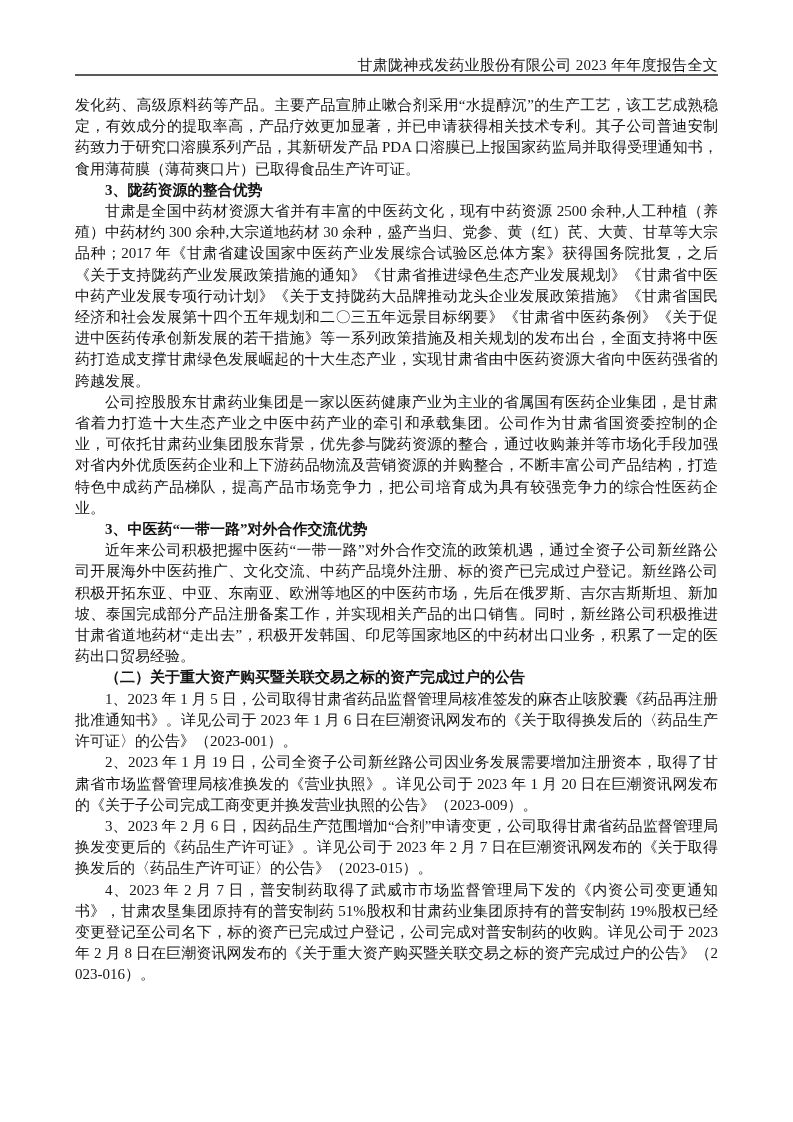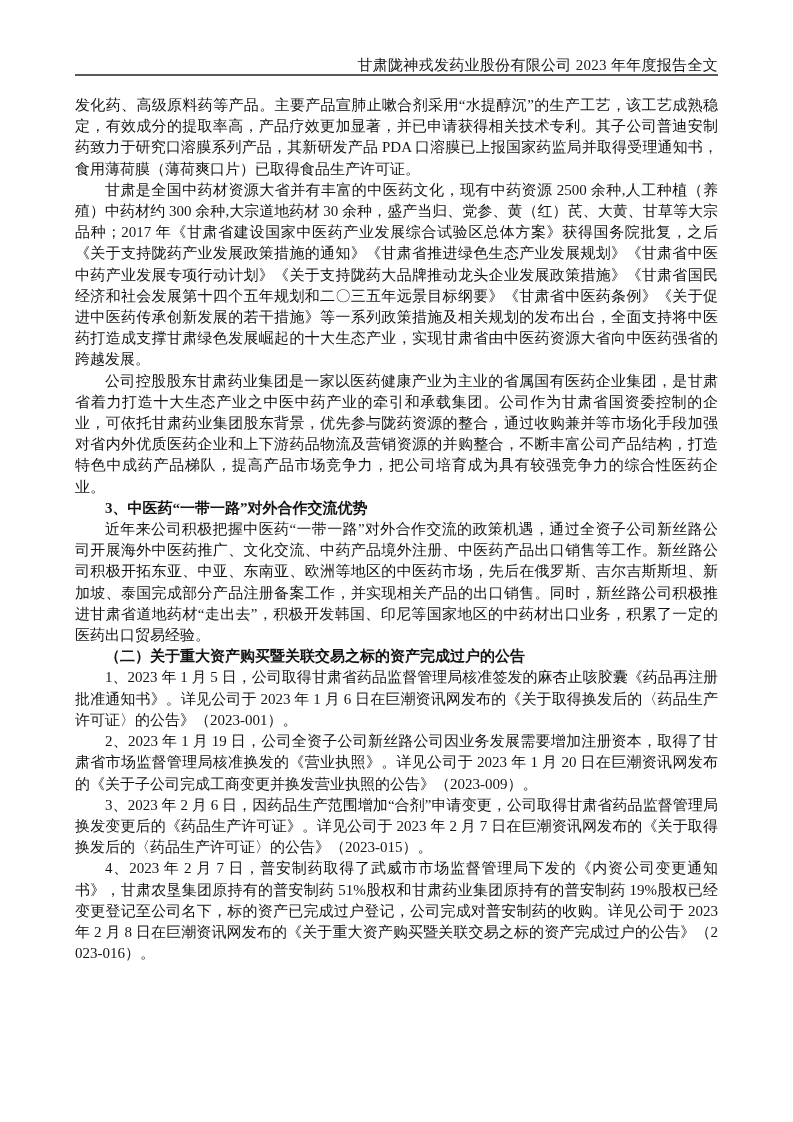--- a/index.html
+++ b/index.html
@@ -72,24 +72,25 @@
 </style>
 </head>
 <body>
 
 <div class="page">
   <div class="running-header">甘肃陇神戎发药业股份有限公司 2023 年年度报告全文</div>
   <div class="header-rule"></div>
 
   <div class="doc-body">
       <p class="para">发化药、高级原料药等产品。主要产品宣肺止嗽合剂采用“水提醇沉”的生产工艺，该工艺成熟稳定，有效成分的提取率高，产品疗效更加显著，并已申请获得相关技术专利。其子公司普迪安制药致力于研究口溶膜系列产品，其新研发产品 PDA 口溶膜已上报国家药监局并取得受理通知书，食用薄荷膜（薄荷爽口片）已取得食品生产许可证。</p>
+      <p class="heading">3、陇药资源的整合优势</p>
       <p class="para indent">甘肃是全国中药材资源大省并有丰富的中医药文化，现有中药资源 2500 余种,人工种植（养殖）中药材约 300 余种,大宗道地药材 30 余种，盛产当归、党参、黄（红）芪、大黄、甘草等大宗品种；2017 年《甘肃省建设国家中医药产业发展综合试验区总体方案》获得国务院批复，之后《关于支持陇药产业发展政策措施的通知》《甘肃省推进绿色生态产业发展规划》《甘肃省中医中药产业发展专项行动计划》《关于支持陇药大品牌推动龙头企业发展政策措施》《甘肃省国民经济和社会发展第十四个五年规划和二〇三五年远景目标纲要》《甘肃省中医药条例》《关于促进中医药传承创新发展的若干措施》等一系列政策措施及相关规划的发布出台，全面支持将中医药打造成支撑甘肃绿色发展崛起的十大生态产业，实现甘肃省由中医药资源大省向中医药强省的跨越发展。</p>
       <p class="para indent">公司控股股东甘肃药业集团是一家以医药健康产业为主业的省属国有医药企业集团，是甘肃省着力打造十大生态产业之中医中药产业的牵引和承载集团。公司作为甘肃省国资委控制的企业，可依托甘肃药业集团股东背景，优先参与陇药资源的整合，通过收购兼并等市场化手段加强对省内外优质医药企业和上下游药品物流及营销资源的并购整合，不断丰富公司产品结构，打造特色中成药产品梯队，提高产品市场竞争力，把公司培育成为具有较强竞争力的综合性医药企业。</p>
       <p class="heading">3、中医药“一带一路”对外合作交流优势</p>
-      <p class="para indent">近年来公司积极把握中医药“一带一路”对外合作交流的政策机遇，通过全资子公司新丝路公司开展海外中医药推广、文化交流、中药产品境外注册、中医药产品出口销售等工作。新丝路公司积极开拓东亚、中亚、东南亚、欧洲等地区的中医药市场，先后在俄罗斯、吉尔吉斯斯坦、新加坡、泰国完成部分产品注册备案工作，并实现相关产品的出口销售。同时，新丝路公司积极推进甘肃省道地药材“走出去”，积极开发韩国、印尼等国家地区的中药材出口业务，积累了一定的医药出口贸易经验。</p>
+      <p class="para indent">近年来公司积极把握中医药“一带一路”对外合作交流的政策机遇，通过全资子公司新丝路公司开展海外中医药推广、文化交流、中药产品境外注册、标的资产已完成过户登记。新丝路公司积极开拓东亚、中亚、东南亚、欧洲等地区的中医药市场，先后在俄罗斯、吉尔吉斯斯坦、新加坡、泰国完成部分产品注册备案工作，并实现相关产品的出口销售。同时，新丝路公司积极推进甘肃省道地药材“走出去”，积极开发韩国、印尼等国家地区的中药材出口业务，积累了一定的医药出口贸易经验。</p>
       <p class="heading">（二）关于重大资产购买暨关联交易之标的资产完成过户的公告</p>
       <p class="para indent">1、2023 年 1 月 5 日，公司取得甘肃省药品监督管理局核准签发的麻杏止咳胶囊《药品再注册批准通知书》。详见公司于 2023 年 1 月 6 日在巨潮资讯网发布的《关于取得换发后的〈药品生产许可证〉的公告》（2023-001）。</p>
       <p class="para indent">2、2023 年 1 月 19 日，公司全资子公司新丝路公司因业务发展需要增加注册资本，取得了甘肃省市场监督管理局核准换发的《营业执照》。详见公司于 2023 年 1 月 20 日在巨潮资讯网发布的《关于子公司完成工商变更并换发营业执照的公告》（2023-009）。</p>
       <p class="para indent">3、2023 年 2 月 6 日，因药品生产范围增加“合剂”申请变更，公司取得甘肃省药品监督管理局换发变更后的《药品生产许可证》。详见公司于 2023 年 2 月 7 日在巨潮资讯网发布的《关于取得换发后的〈药品生产许可证〉的公告》（2023-015）。</p>
       <p class="para indent">4、2023 年 2 月 7 日，普安制药取得了武威市市场监督管理局下发的《内资公司变更通知书》，甘肃农垦集团原持有的普安制药 51%股权和甘肃药业集团原持有的普安制药 19%股权已经变更登记至公司名下，标的资产已完成过户登记，公司完成对普安制药的收购。详见公司于 2023 年 2 月 8 日在巨潮资讯网发布的《关于重大资产购买暨关联交易之标的资产完成过户的公告》（2023-016）。</p>
     </div>
 
 </div>
 
 </body></html>

